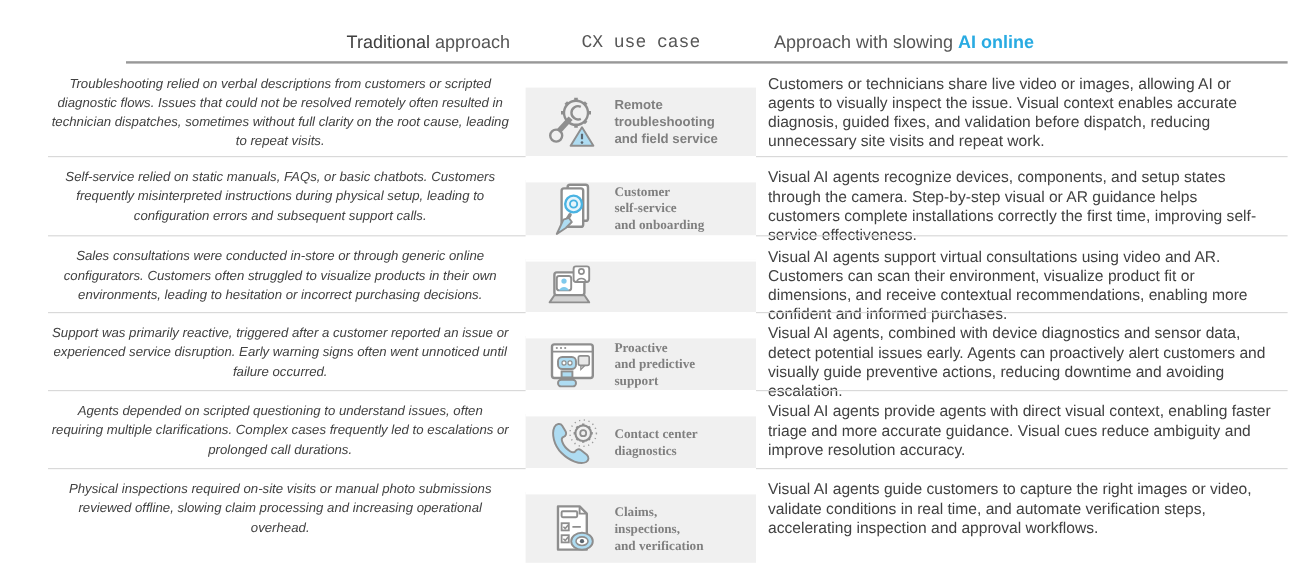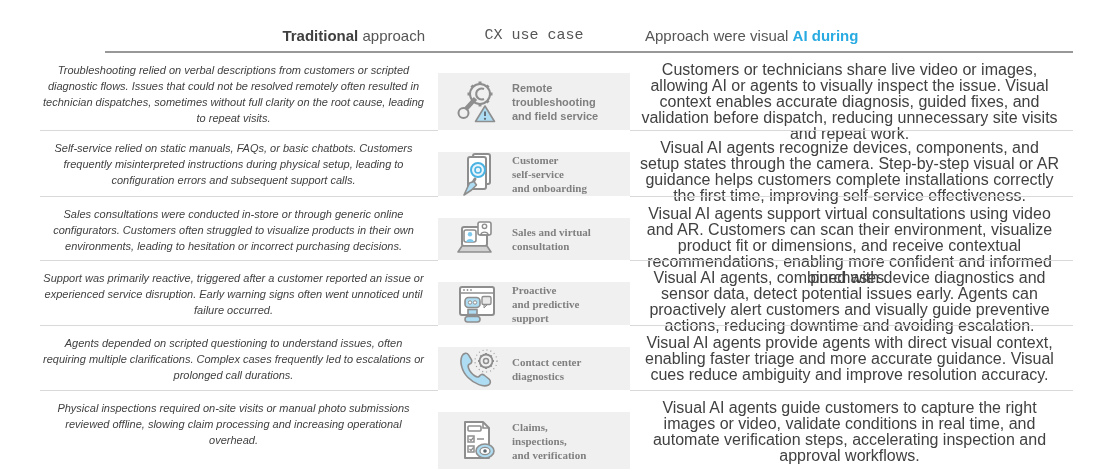--- a/index.html
+++ b/index.html
@@ -12,36 +12,36 @@
   }
   .tbl{
     position:absolute;left:40px;top:0;
     width:1033px;
     display:grid;
     grid-template-columns:398px 192px 443px;
     grid-template-rows:53px 77px 66px 64px 65px 65px 79px;
   }
   .hcell{display:flex;align-items:flex-end;padding-bottom:9px;box-sizing:border-box;}
   .h-trad{justify-content:flex-end;padding-right:13px;font-size:15px;color:#565656;}
-  .h-trad .bold{font-weight:bold;color:#3f3f3f;}
+  .h-trad .bold{font-weight:normal;color:#3f3f3f;}
   .h-case{justify-content:center;font-size:15px;color:#565656;font-family:Liberation Mono, monospace;}
   .h-ai{padding-left:15px;font-size:15px;color:#565656;}
   .h-ai .ai{font-weight:bold;color:#29abe2;}
   .rule{
     position:absolute;left:105px;top:51px;width:968px;height:2px;
     background:#989898;
   }
   .c1{
     text-align:center;
     padding:9px 13px 0 2px;box-sizing:border-box;
     font-size:11px;line-height:16px;color:#414141;font-style:italic;
   }
   .c3{
     padding:9px 14px 0 10px;box-sizing:border-box;
-    font-size:16px;line-height:16px;color:#414141;text-align:center;
+    font-size:13px;line-height:16px;color:#414141;
   }
   .c2{
     background:#f0f0f0;
     display:flex;align-items:center;
     padding-left:15px;box-sizing:border-box;gap:11px;margin-top:20px;
   }
   .divtop{border-top:1px solid #d9d9d9;}
   .gap{border-top:2px solid #ffffff;font-family:Liberation Serif, serif;}
   .uclabel{
     font-size:11px;line-height:14px;font-weight:bold;color:#7f7f7f;
@@ -56,21 +56,21 @@
   <div class="rule"></div>
   <div class="tbl">
 
     <div class="hcell h-trad">
       <span><span class="bold">Traditional</span><span> approach</span></span>
     </div>
     <div class="hcell h-case">
       <span>CX use case</span>
     </div>
     <div class="hcell h-ai">
-      <span><span>Approach were visual </span><span class="ai">AI during</span></span>
+      <span><span>Approach with slowing </span><span class="ai">AI online</span></span>
     </div>
 
     <div class="c1">Troubleshooting relied on verbal descriptions from customers or scripted diagnostic flows. Issues that could not be resolved remotely often resulted in technician dispatches, sometimes without full clarity on the root cause, leading to repeat visits.</div>
     <div class="c2">
       <svg class="ic" viewBox="0 0 48 48">
         <g stroke="#8e8e8e" stroke-width="2" fill="none">
           <circle cx="27" cy="16" r="10"></circle>
           <g stroke-width="3">
             <line x1="27" y1="3.5" x2="27" y2="6"></line>
               <line x1="27" y1="26" x2="27" y2="28.5"></line>
@@ -118,22 +118,20 @@
       <svg class="ic" viewBox="0 0 48 48">
         <rect x="9" y="12" width="25" height="19" rx="2" fill="#ffffff" stroke="#8e8e8e" stroke-width="2"></rect>
         <path d="M5 37 H38 L34 31 H9 Z" fill="#d2d2d2" stroke="#8e8e8e" stroke-width="1.6" stroke-linejoin="round"></path>
         <rect x="11" y="15" width="12" height="12" rx="2" fill="#ffffff" stroke="#8e8e8e" stroke-width="1.6"></rect>
         <circle cx="17" cy="19.2" r="2.2" fill="#7fc9ec"></circle>
         <path d="M13 27 a4.2 4.2 0 0 1 8 0 Z" fill="#7fc9ec"></path>
         <rect x="25" y="7" width="13" height="13" rx="2" fill="#ffffff" stroke="#8e8e8e" stroke-width="1.6"></rect>
         <circle cx="31.5" cy="11.3" r="2.2" fill="none" stroke="#8e8e8e" stroke-width="1.4"></circle>
         <path d="M27.5 20 a4.2 4.2 0 0 1 8 0 Z" fill="none" stroke="#8e8e8e" stroke-width="1.4"></path>
       </svg>
-      <span class="uclabel">Sales and virtual
-consultation</span>
     </div>
     <div class="c3 divtop">Visual AI agents support virtual consultations using video and AR. Customers can scan their environment, visualize product fit or dimensions, and receive contextual recommendations, enabling more confident and informed purchases.</div>
 
     <div class="c1 divtop">Support was primarily reactive, triggered after a customer reported an issue or experienced service disruption. Early warning signs often went unnoticed until failure occurred.</div>
     <div class="c2 gap">
       <svg class="ic" viewBox="0 0 48 48">
         <rect x="7" y="7" width="34" height="28" rx="2" fill="#ffffff" stroke="#8e8e8e" stroke-width="2"></rect>
         <line x1="7" y1="13" x2="41" y2="13" stroke="#8e8e8e" stroke-width="1.4"></line>
         <circle cx="11" cy="10" r="0.9" fill="#8e8e8e"></circle>
           <circle cx="14.5" cy="10" r="0.9" fill="#8e8e8e"></circle>

